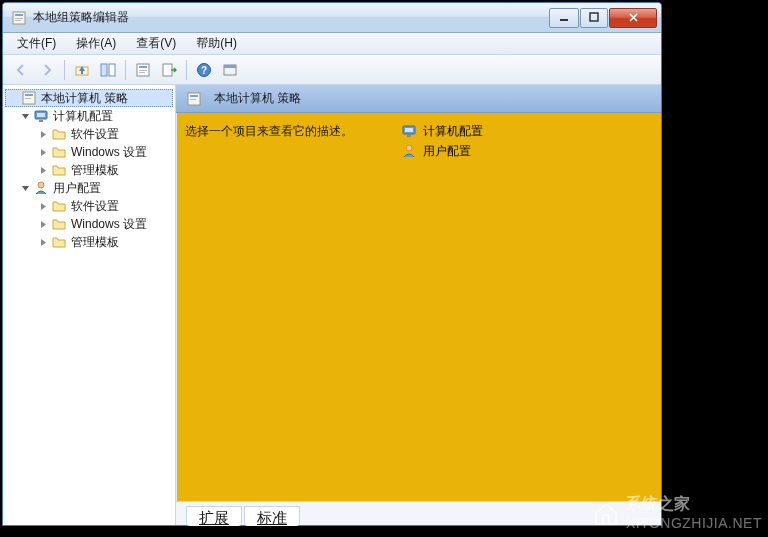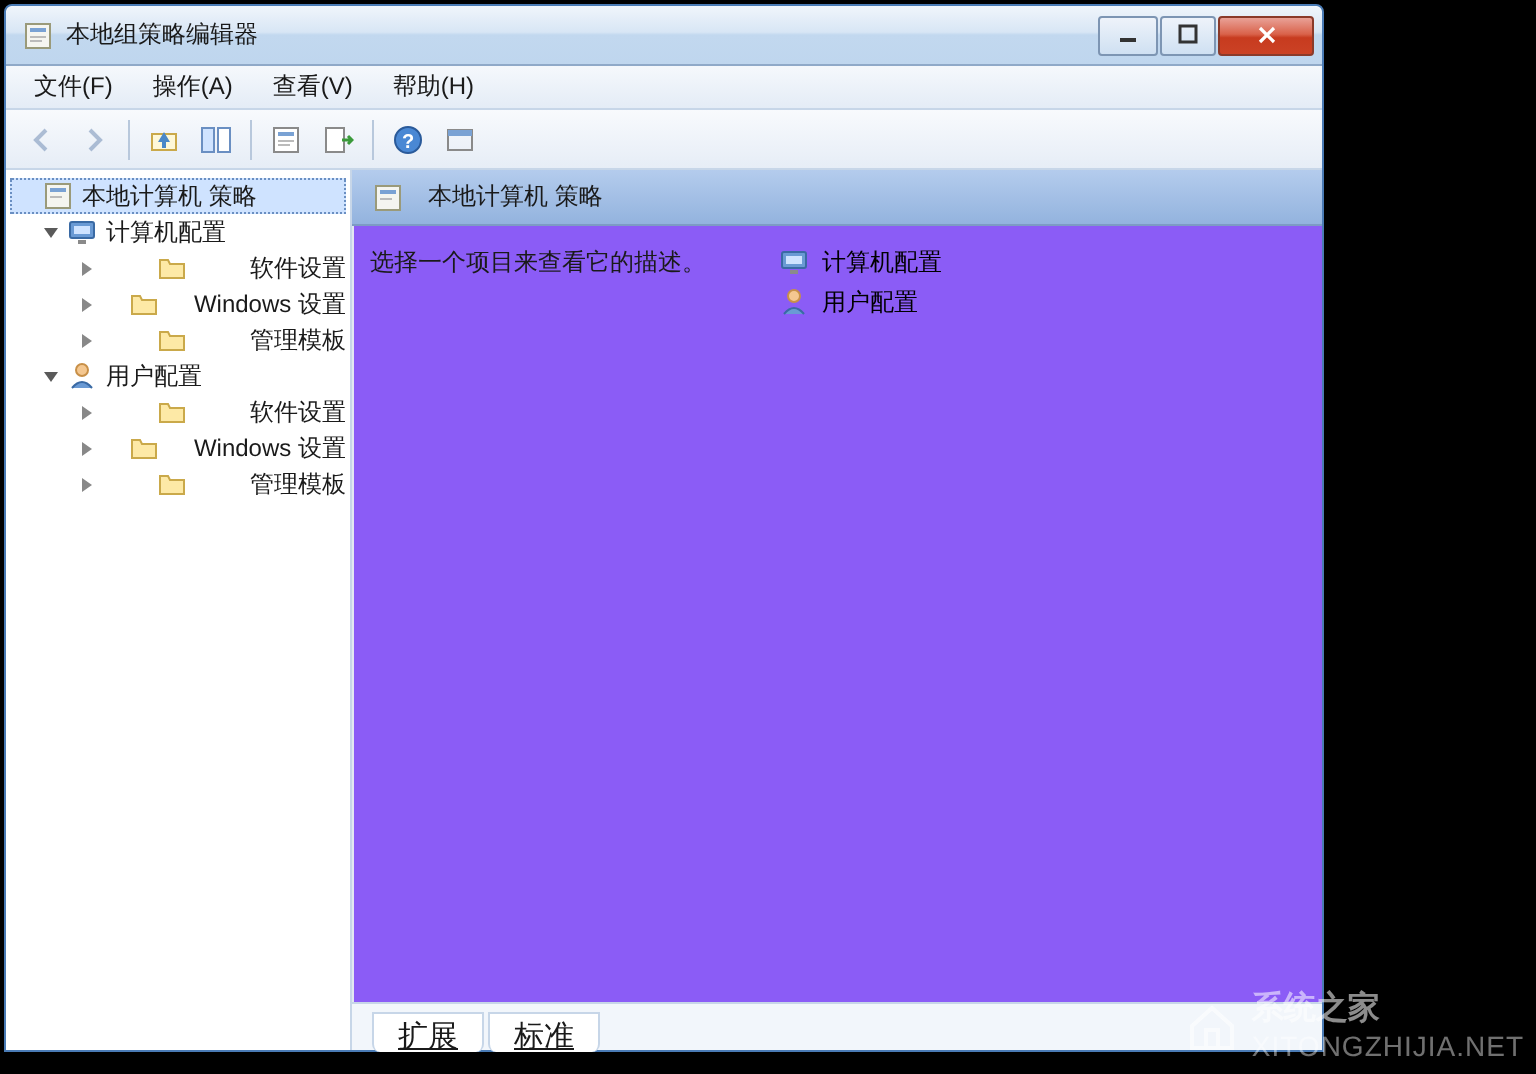--- a/index.html
+++ b/index.html
@@ -30,26 +30,26 @@
 
 
 .tree-panel { width: 173px; border-right: 1px solid #c7d6e8; background: #fff; padding: 4px 2px; overflow: auto; }
 .tree-item { display: flex; align-items: center; height: 18px; padding-left: 2px; cursor: pointer; white-space: nowrap; }
 .tree-item.selected { background: #cfe3ff; outline: 1px dotted #6a8fc2; outline-offset: -1px; }
 .tree-toggle { width: 12px; height: 12px; display: inline-flex; align-items: center; justify-content: center; margin-right: 2px; }
 .tree-toggle svg { width: 9px; height: 9px; }
 .tree-icon { width: 16px; height: 16px; margin-right: 4px; display: inline-flex; align-items: center; justify-content: center; }
 .tree-label { color: #1a1a1a; }
 .indent-1 { padding-left: 14px; }
-.indent-2 { padding-left: 32px; justify-content: space-between; }
+.indent-2 { padding-left: 32px; }
 
 
 .right-panel { flex: 1; display: flex; flex-direction: column; min-width: 0; }
 .rp-header { height: 28px; background: linear-gradient(to bottom, #b4cced, #93b3de); border-bottom: 1px solid #7d9bc4; display: flex; align-items: center; padding: 0 10px; gap: 8px; color: #1a1a1a; }
-.rp-body { flex: 1; background: #8b5cf6; display: flex; padding: 8px; overflow: auto; border-left: 1px solid #e2e8f2; }
+.rp-body { flex: 1; background: #eab308; display: flex; padding: 8px; gap: 12px; overflow: auto; border-left: 1px solid #e2e8f2; }
 .rp-left { flex: 0 0 200px; }
 .rp-desc { color: #1a1a1a; padding-top: 2px; }
 .rp-right { flex: 1; }
 .col-header { height: 20px; border-bottom: 1px solid #e2e8f2; color: #1a1a1a; padding: 2px 4px; }
 .list-item { display: flex; align-items: center; height: 20px; padding: 0 4px; gap: 6px; cursor: pointer; }
 .list-icon { width: 16px; height: 16px; display: inline-flex; align-items: center; justify-content: center; }
 
 .tabs { height: 24px; display: flex; align-items: flex-end; padding-left: 10px; background: #f2f6fb; border-top: 1px solid #c7d6e8; }
 .tab { height: 20px; padding: 2px 12px; background: #fff; border: 1px solid #c7d6e8; border-bottom: none; border-radius: 0 0 4px 4px; margin-right: 2px; cursor: pointer; position: relative; top: 1px; font-size: 15px; color: #1a1a1a; text-decoration: underline; }
 .tab.active { background: #fff; }

